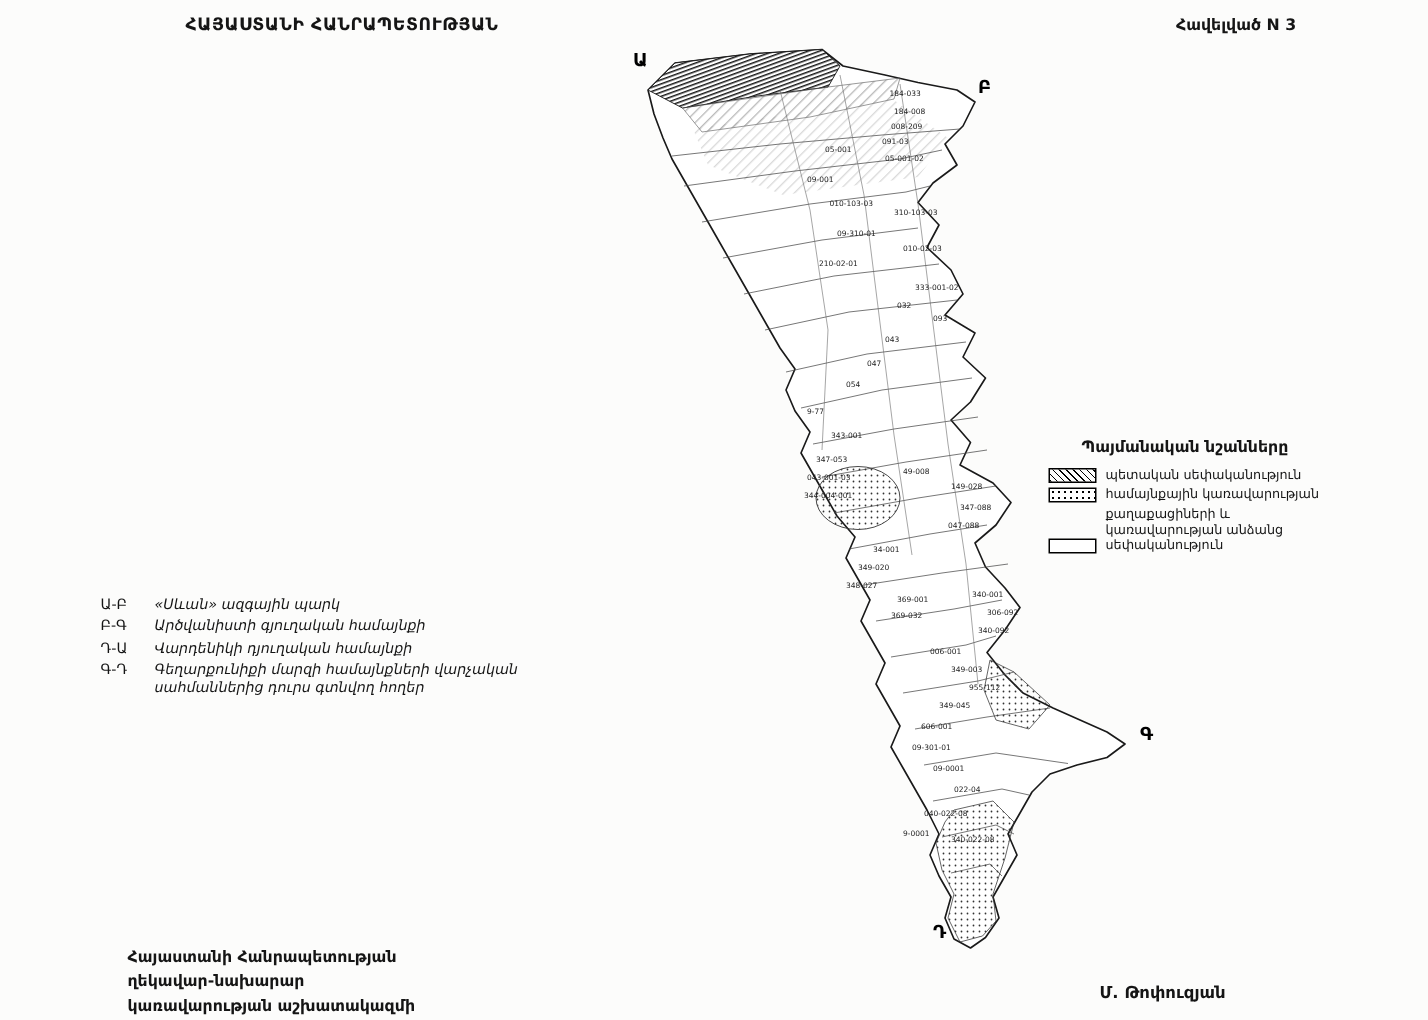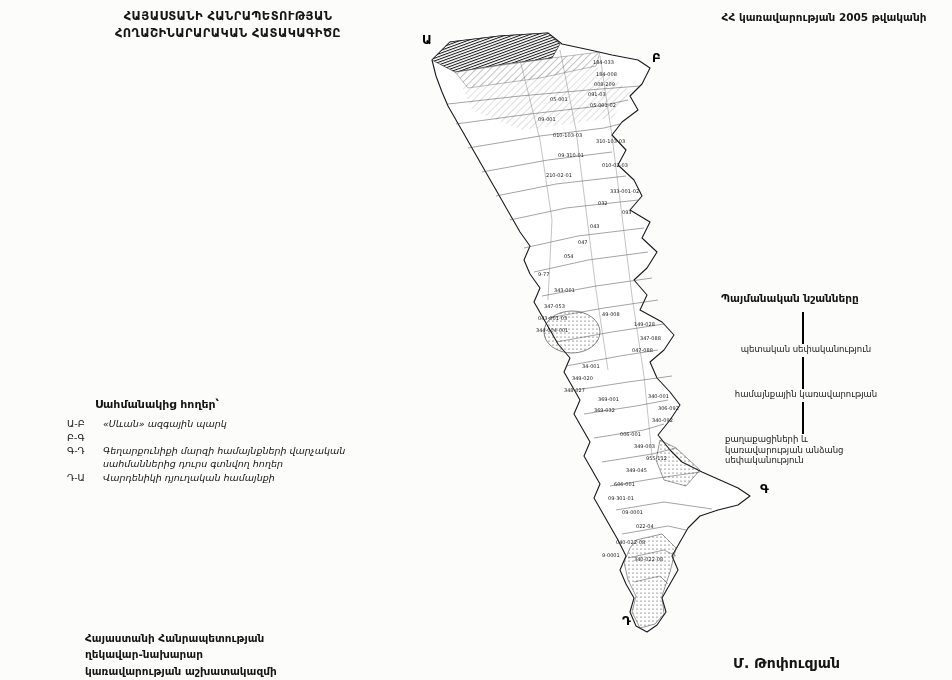--- a/index.html
+++ b/index.html
@@ -10,34 +10,34 @@
   }
   #map-svg{position:absolute;left:0;top:0;width:952px;height:680px;}
 
   .title-block{position:absolute;left:18px;top:8px;width:420px;text-align:center;
     font-size:11.5px;font-weight:bold;line-height:1.5;letter-spacing:.4px;}
   .annex-block{position:absolute;left:700px;top:10px;width:248px;text-align:center;
     font-size:10.5px;font-weight:bold;line-height:1.4;}
 
   .legend{position:absolute;left:699px;top:292px;width:214px;font-size:8.5px;}
   .legend-title{font-weight:bold;font-size:10.5px;margin:0 0 8px 22px;}
-  .legend-row{display:flex;align-items:center;margin-bottom:3px;flex-direction:column;}
+  .legend-row{display:flex;align-items:flex-end;margin-bottom:3px;}
   .swatch{flex:0 0 30px;height:8px;border:1px solid #000;margin-right:6px;background:#fff;}
   .swatch.hatch{background:repeating-linear-gradient(45deg,#000 0 0.8px,transparent 0.8px 3.2px);}
   .swatch.dots{background-image:radial-gradient(#000 0.7px, transparent 0.8px);background-size:4px 4px;}
   .legend-label{line-height:1.2;max-width:162px;}
 
   .adjacent{position:absolute;left:55px;top:398px;width:312px;font-size:9.5px;}
   .adjacent-title{font-weight:bold;font-size:11px;margin:0 0 7px 40px;}
   .adjacent-row{display:flex;margin-bottom:2px;}
   .adjacent-code{flex:0 0 36px;margin-left:12px;}
   .adjacent-label{flex:1;line-height:1.3;font-style:italic;}
 
   .signature{position:absolute;left:85px;top:630px;font-size:10.5px;font-weight:bold;line-height:1.55;}
-  .sig-name{position:absolute;left:733px;top:655px;font-size:14px;font-weight:bold;text-align:center;}
+  .sig-name{position:absolute;left:733px;top:655px;font-size:11px;font-weight:bold;text-align:center;}
 
   .outline{fill:#ffffff;stroke:#1a1a1a;stroke-width:1.1;stroke-linejoin:round;}
   .inner{fill:none;stroke:#4a4a4a;stroke-width:.5;}
   .inner2{fill:none;stroke:#6a6a6a;stroke-width:.4;}
   .parcel-label{font-size:5px;fill:#222;}
   .corner-letter{font-size:12px;font-weight:bold;fill:#000;}
 </style>
 </head>
 <body>
 
@@ -150,59 +150,58 @@
       <text x="602" y="557" class="parcel-label">9-0001</text>
       <text x="634" y="561" class="parcel-label">340-022-08</text>
       <text x="422" y="44" class="corner-letter">Ա</text>
       <text x="652" y="62" class="corner-letter">Բ</text>
       <text x="760" y="493" class="corner-letter">Գ</text>
       <text x="622" y="625" class="corner-letter">Դ</text>
     </svg>
 
   <div class="title-block">
     <div>ՀԱՅԱՍՏԱՆԻ ՀԱՆՐԱՊԵՏՈՒԹՅԱՆ</div>
-    <div>ՀՈՂԱՇԻՆԱՐԱՐԱԿԱՆ ՀԱՏԱԿԱԳԻԾԸ</div>
   </div>
 
   <div class="annex-block">
-    <div>ՀՀ կառավարության 2005 թվականի</div>
+    <div>Հավելված N 3</div>
   </div>
 
   <div class="legend">
     <div class="legend-title">Պայմանական նշանները</div>
     <div class="legend-row">
       <span class="swatch hatch"></span>
       <span class="legend-label">պետական սեփականություն</span>
     </div>
     <div class="legend-row">
       <span class="swatch dots"></span>
       <span class="legend-label">համայնքային կառավարության</span>
     </div>
     <div class="legend-row">
       <span class="swatch"></span>
       <span class="legend-label">քաղաքացիների և կառավարության անձանց սեփականություն</span>
     </div>
   </div>
 
   <div class="adjacent">
-    <div class="adjacent-title">Սահմանակից հողեր՝</div>
     <div class="adjacent-row">
       <span class="adjacent-code">Ա-Բ</span>
       <span class="adjacent-label">«Սևան» ազգային պարկ</span>
     </div>
     <div class="adjacent-row">
       <span class="adjacent-code">Բ-Գ</span>
+      <span class="adjacent-label">Արծվանիստի գյուղական համայնքի</span>
+    </div>
+    <div class="adjacent-row">
+      <span class="adjacent-code">Դ-Ա</span>
+      <span class="adjacent-label">Վարդենիկի դյուղական համայնքի</span>
     </div>
     <div class="adjacent-row">
       <span class="adjacent-code">Գ-Դ</span>
       <span class="adjacent-label">Գեղարքունիքի մարզի համայնքների վարչական սահմաններից դուրս գտնվող հողեր</span>
-    </div>
-    <div class="adjacent-row">
-      <span class="adjacent-code">Դ-Ա</span>
-      <span class="adjacent-label">Վարդենիկի դյուղական համայնքի</span>
     </div>
   </div>
 
   <div class="signature">
     <div>Հայաստանի Հանրապետության</div>
     <div>ղեկավար-նախարար</div>
     <div>կառավարության աշխատակազմի</div>
   </div>
 
   <div class="sig-name">Մ. Թոփուզյան</div>

